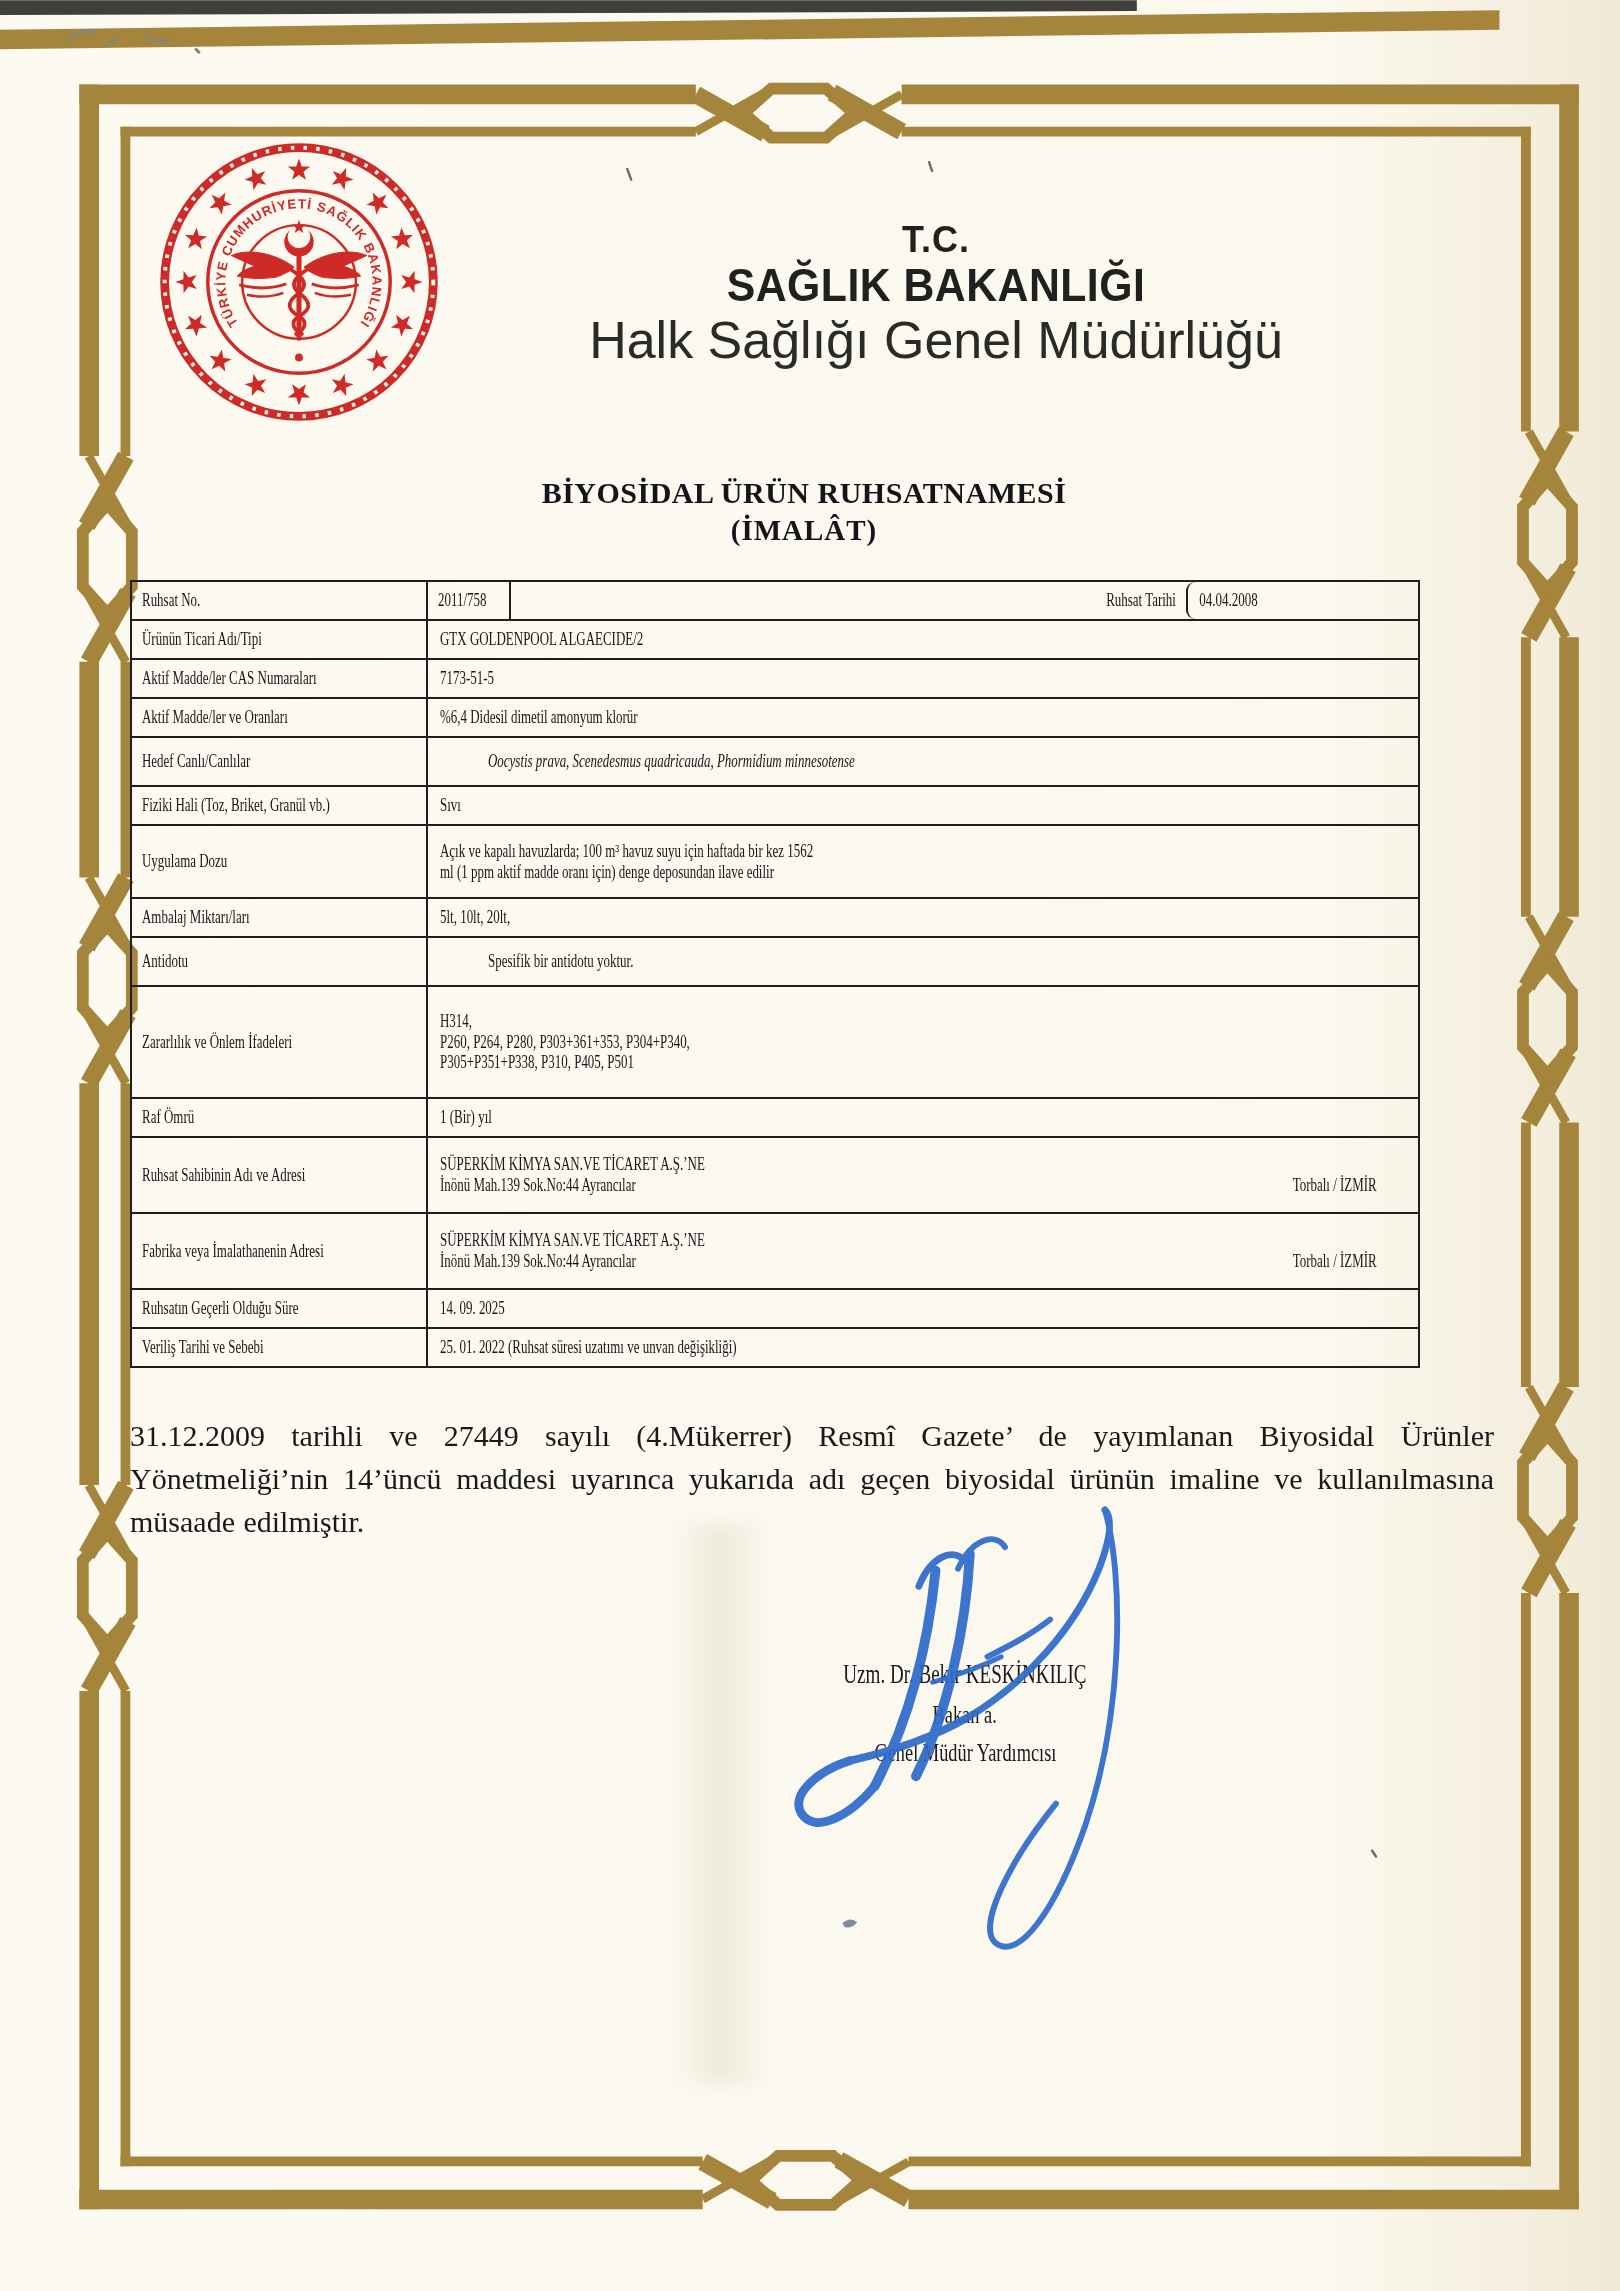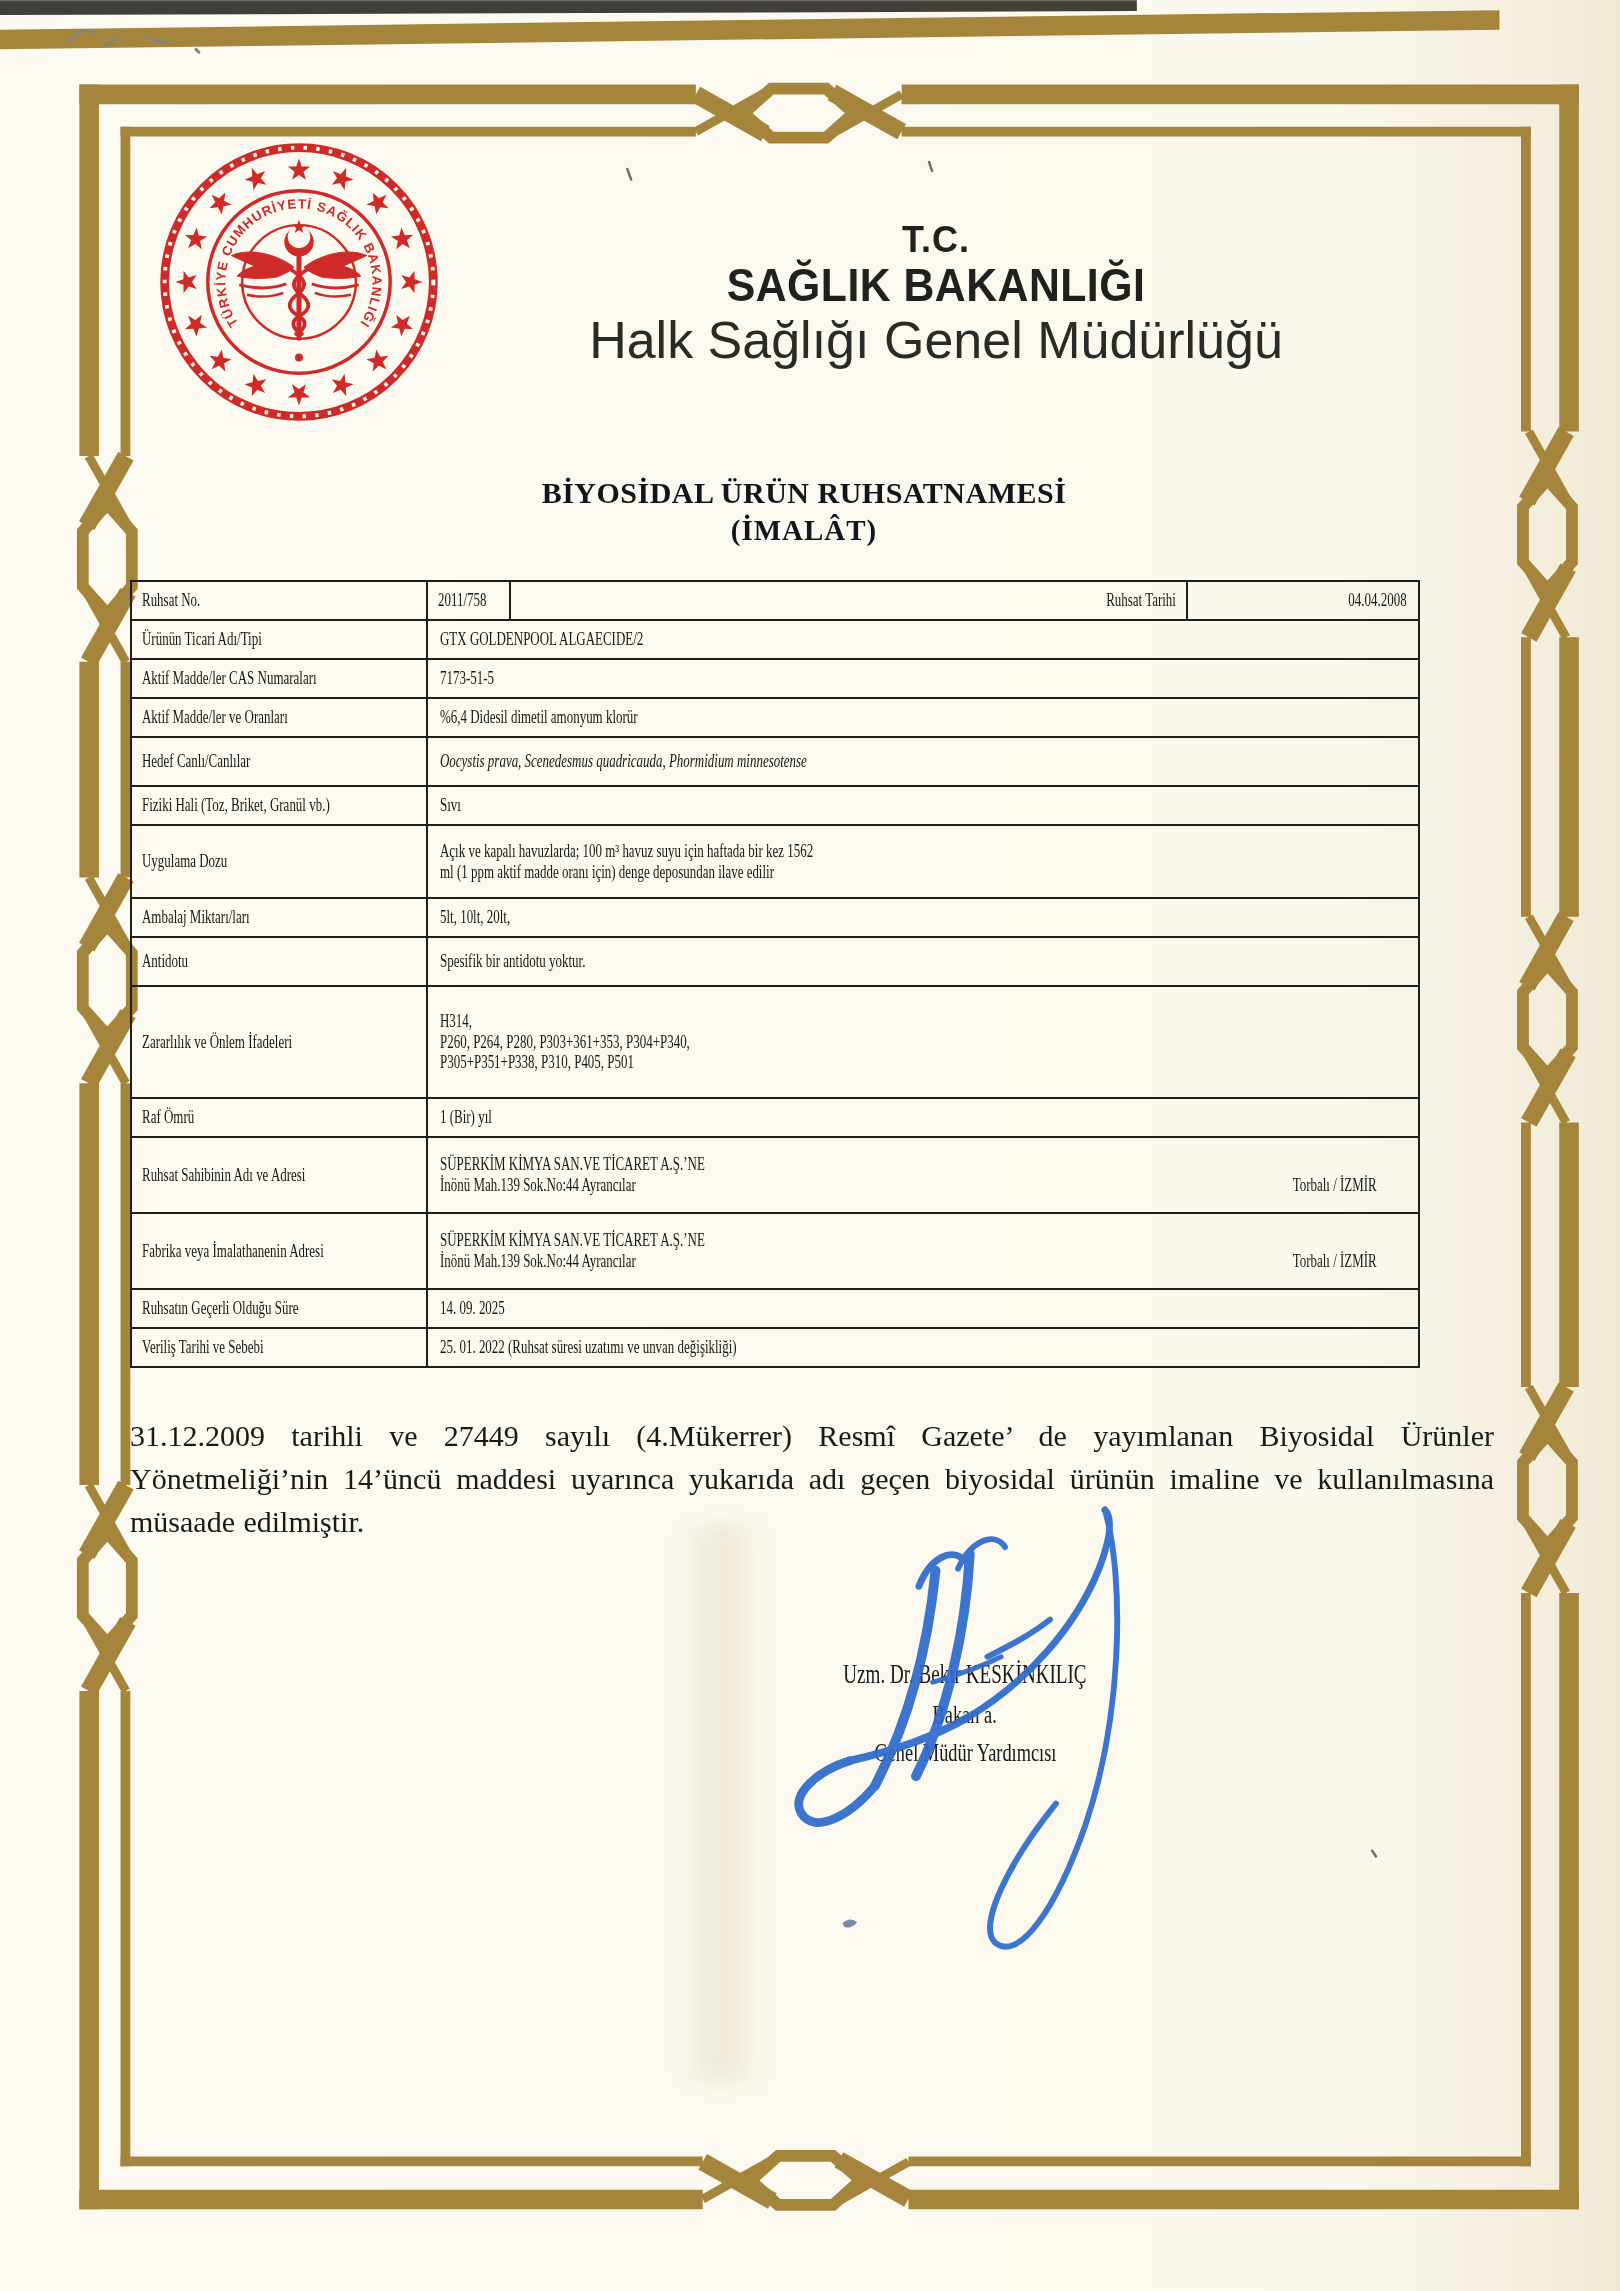--- a/index.html
+++ b/index.html
@@ -22,25 +22,25 @@
   
   .lic{left:130px;top:580px;width:1286px;border:2px solid #1e1e1e;font-size:18px;line-height:1.16;}
   .row{display:flex;align-items:stretch;border-top:2px solid #1e1e1e;min-height:37px;}
   .row:first-child{border-top:none;}
   .lbl{width:296px;flex:0 0 296px;border-right:2px solid #1e1e1e;display:flex;align-items:center;padding:2.9px 5.9px 2.9px 9.8px;box-sizing:border-box;}
   .val{flex:1;display:flex;flex-direction:column;justify-content:center;padding:2.9px 7.8px 2.9px 11.8px;box-sizing:border-box;}
   .cx{display:inline-block;transform:scaleX(.72);transform-origin:0 50%;white-space:nowrap;}
   .cxc{display:inline-block;transform:scaleX(.72);transform-origin:50% 50%;white-space:nowrap;}
   .cxr{display:inline-block;transform:scaleX(.72);transform-origin:100% 50%;white-space:nowrap;}
   .it{font-style:italic;}
-  .h48{min-height:47px;} .h72{min-height:71px;justify-content:space-between;} .h112{min-height:110px;} .h75{min-height:74px;}
+  .h48{min-height:47px;gap:48px;} .h72{min-height:71px;justify-content:space-between;} .h112{min-height:110px;} .h75{min-height:74px;}
   .r1val{flex:0 0 82px;border-right:2px solid #1e1e1e;display:flex;align-items:center;padding:2.9px 3.9px 2.9px 9.8px;box-sizing:border-box;}
   .r1fill{flex:1;}
   .r1dl{display:flex;align-items:center;padding-right:9.8px;}
-  .r1dc{flex:0 0 232px;border-left:2px solid #1e1e1e;display:flex;align-items:center;justify-content:flex-end;box-sizing:border-box;}
+  .r1dc{flex:0 0 232px;border-left:2px solid #1e1e1e;display:flex;align-items:center;justify-content:flex-start;box-sizing:border-box;border-radius:9px;}
   .addr2{display:flex;width:100%;}
   .addr2 .city{margin-left:auto;margin-right:33px;}
   
   .para{left:130px;top:1414px;width:1364px;font-size:30px;line-height:1.44;text-align:justify;word-spacing:1px;color:#191919;}
   
   .sig{left:622px;top:1658px;width:686px;text-align:center;color:#17171c;z-index:3;}
   .sig .nm{font-size:26.5px;line-height:1.25;}
   .sig .bh{font-size:25.5px;line-height:1.25;margin-top:7.8px;}
   .sig .tt{font-size:25.5px;line-height:1.25;margin-top:5.9px;}
   .sigsvg{left:725px;top:1485px;z-index:4;pointer-events:none;}

